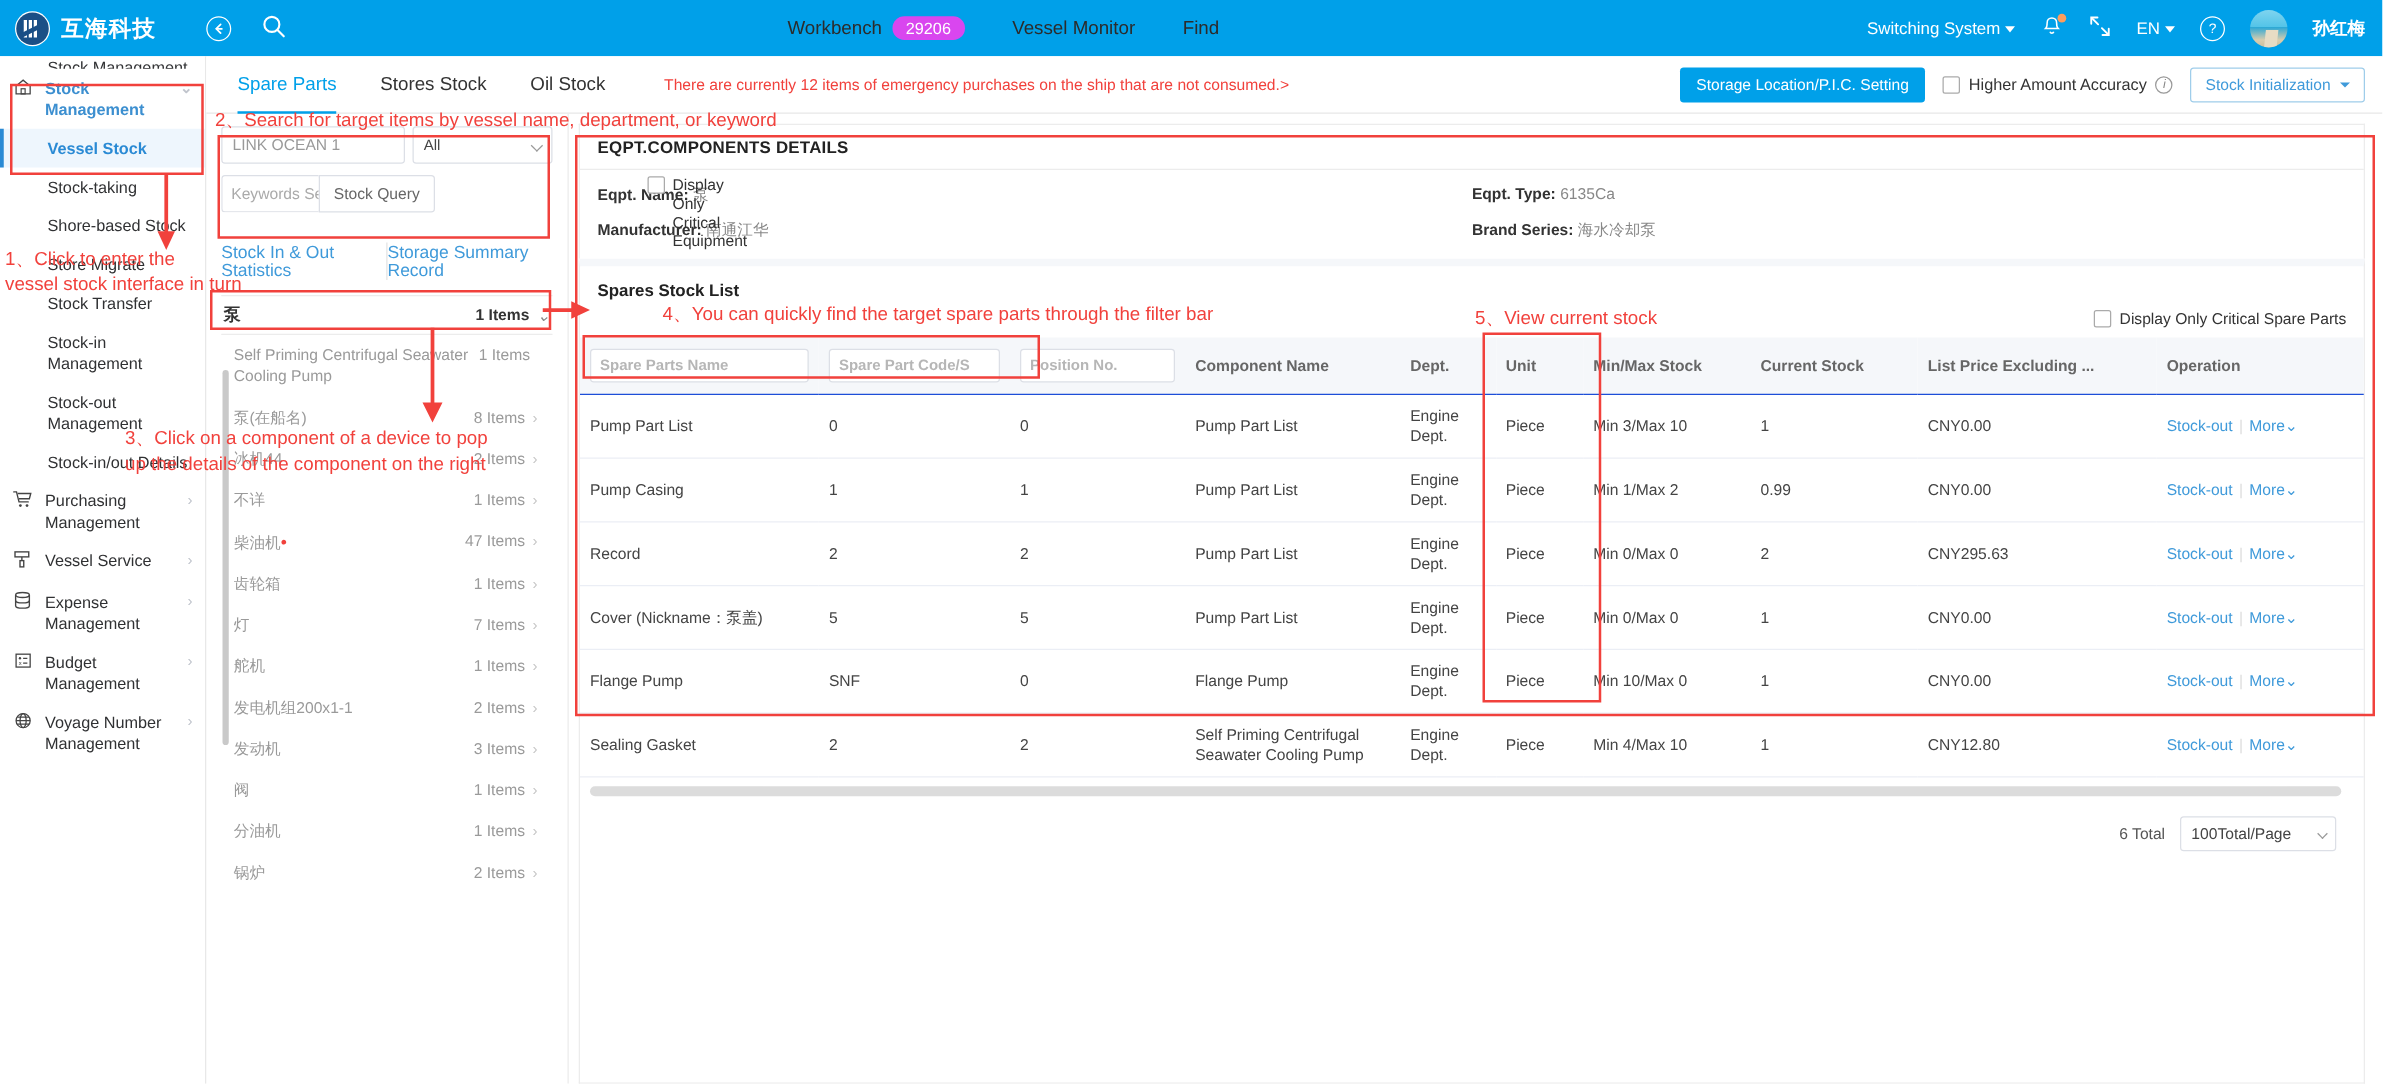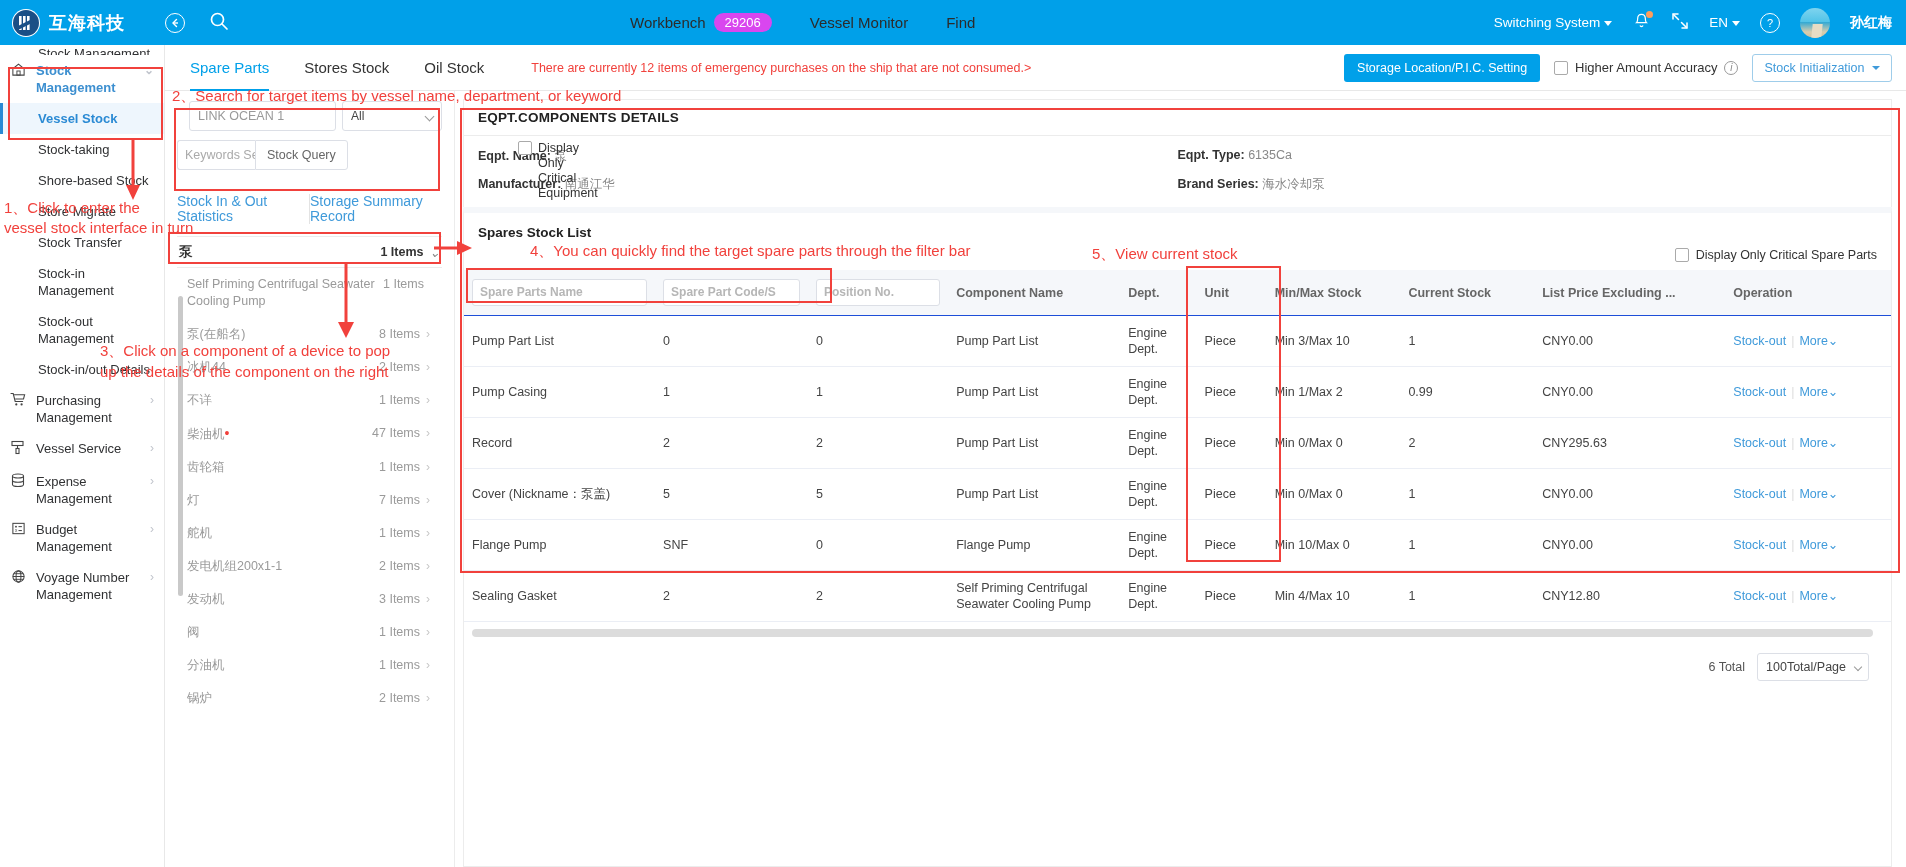--- a/index.html
+++ b/index.html
@@ -131,21 +131,21 @@
     font-family: "Liberation Sans", sans-serif;
   }
 
   .content-row { flex: 1; display: flex; min-height: 0; }
 
   
   .lpanel {
     width: 290px; flex: none; border-right: 1px solid #ececec;
     display: flex; flex-direction: column; padding: 10px 12px 0 12px; min-height:0;
   }
-  .filt-row1 { display: flex; gap: 0; align-items: center; margin-left: 12px; }
+  .filt-row1 { display: flex; gap: 0; align-items: center; }
   .vessel-sel {
     width: 147px; height: 30px; border: 1px solid #dcdfe6; border-radius: 3px;
     padding: 0 8px; font-size: 12.5px; color: #999; line-height: 28px;
     background:#fff; cursor: pointer; overflow:hidden; white-space:nowrap;
   }
   .dept-sel {
     flex: 1; height: 30px; border: 1px solid #dcdfe6; border-radius: 3px;
     margin-left: 6px; padding: 0 22px 0 8px; font-size: 12px; color: #444;
     line-height: 28px; background: #fff; cursor: pointer; position: relative;
   }
@@ -237,21 +237,21 @@
   .op-sep { color: #ddd; margin: 0 5px; }
   .hscroll {
     height: 8px; background: #dcdcdc; border-radius: 4px; margin: 7px 18px 0 8px;
   }
   .foot {
     display: flex; justify-content: flex-end; align-items: center; gap: 12px;
     padding: 16px 22px 10px 0; font-size: 12.5px; color: #555;
   }
   .page-sel {
     border: 1px solid #dcdfe6; border-radius: 3px; height: 28px; line-height: 26px;
-    padding: 0 22px 0 8px; font-size: 12.5px; color: #444; position: relative; cursor:pointer;
+    padding: 0 35px 0 8px; font-size: 12.5px; color: #444; position: relative; cursor:pointer;
     background:#fff;
   }
   .page-sel .chev {
     position: absolute; right: 7px; top: 10px; width: 6px; height: 6px;
     border-right: 1.4px solid #999; border-bottom: 1.4px solid #999; transform: rotate(45deg);
   }
 
   
   .anno { position: absolute; color: #f1413c; font-size: 15px; z-index: 40; pointer-events: none; }
   .redbox { position: absolute; border: 2.5px solid #f1413c; z-index: 30; pointer-events: none; }
@@ -707,21 +707,21 @@
 <div class="redbox" style="left:174px; top:108px; width:266px; height:83px;"></div>
 <div class="redbox" style="left:168px; top:232px; width:273px; height:32px;"></div>
 <div class="redbox" style="left:460px; top:108px; width:1440px; height:465px;"></div>
 <div class="redbox" style="left:466px; top:268px; width:366px; height:35px;"></div>
 <div class="redbox" style="left:1186px; top:266px; width:95px; height:296px;"></div>
 
 <div class="anno" style="left:4px; top:198px; line-height:20px; width:200px;">1、Click to enter the<br>vessel stock interface in turn</div>
 <div class="anno" style="left:172px; top:87px;">2、Search for target items by vessel name, department, or keyword</div>
 <div class="anno" style="left:100px; top:340px; line-height:21px; width:380px;">3、Click on a component of a device to pop<br>up the details of the component on the right</div>
 <div class="anno" style="left:530px; top:242px;">4、You can quickly find the target spare parts through the filter bar</div>
-<div class="anno" style="left:1092px; top:245px;text-align:right;">5、View current stock</div>
+<div class="anno" style="left:1180px; top:245px;text-align:right;">5、View current stock</div>
 
 <svg class="redarrow" style="left:125px; top:140px;" width="30" height="62">
   <line x1="8" y1="0" x2="8" y2="48" stroke="#f1413c" stroke-width="3"></line>
   <polygon points="8,60 1,45 15,45" fill="#f1413c"></polygon>
 </svg>
 <svg class="redarrow" style="left:335px; top:262px;" width="30" height="80">
   <line x1="11" y1="0" x2="11" y2="62" stroke="#f1413c" stroke-width="3"></line>
   <polygon points="11,76 3,60 19,60" fill="#f1413c"></polygon>
 </svg>
 <svg class="redarrow" style="left:434px; top:236px;" width="40" height="24">

